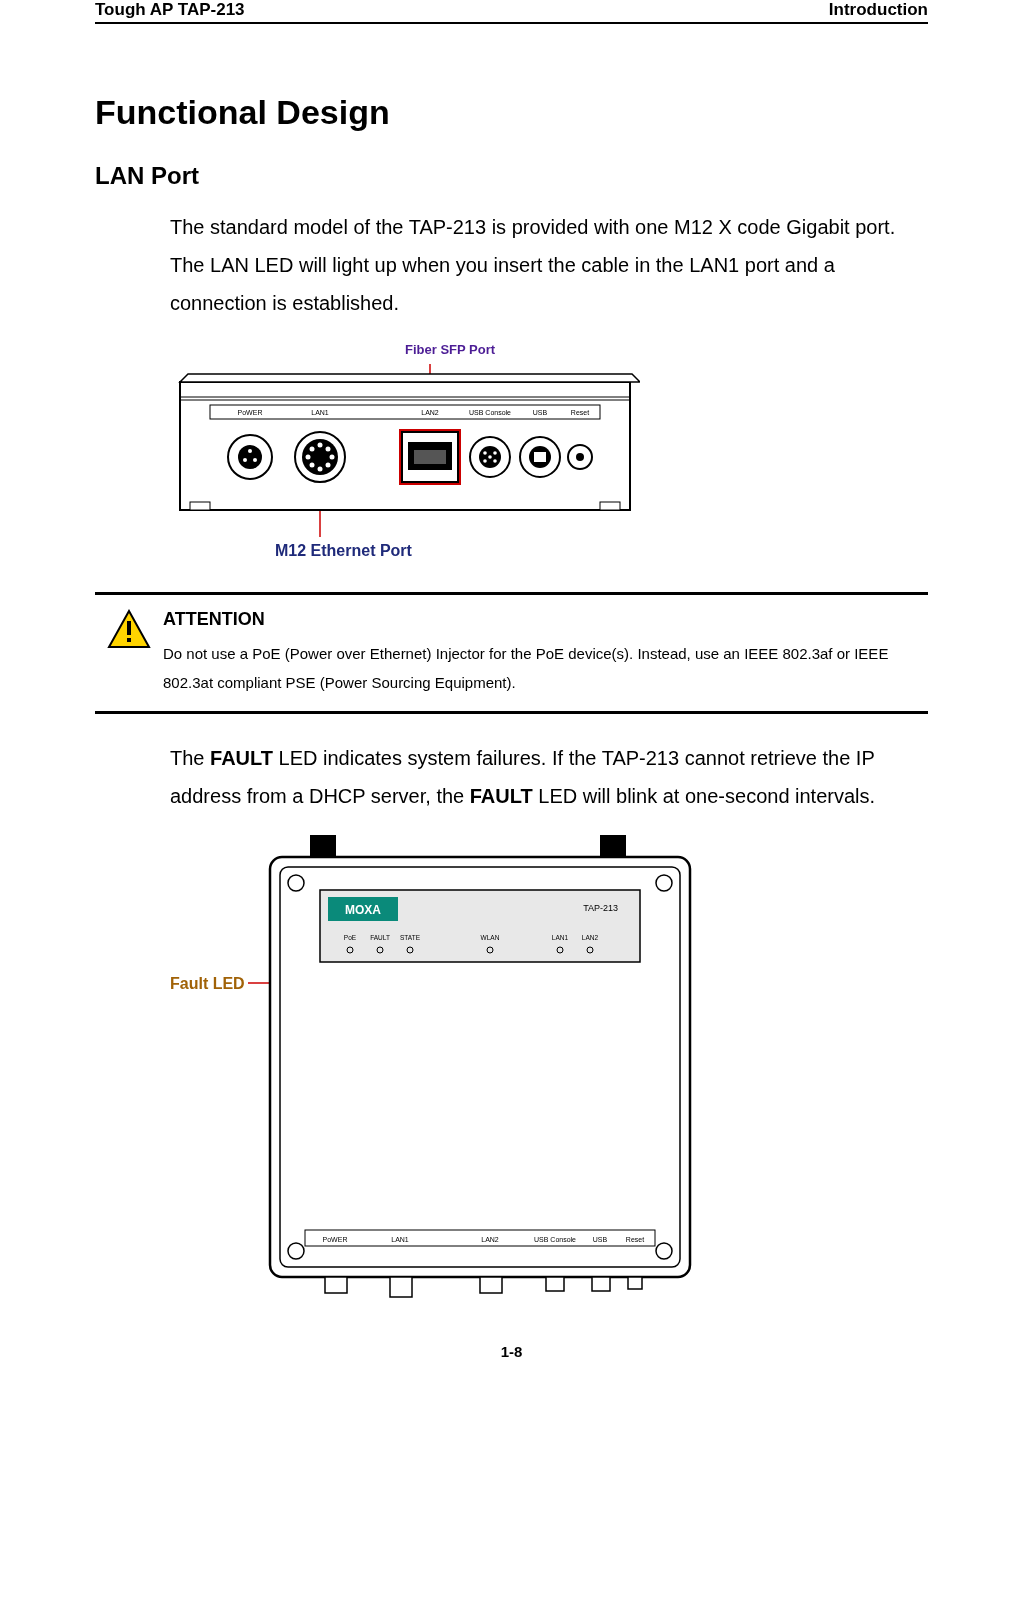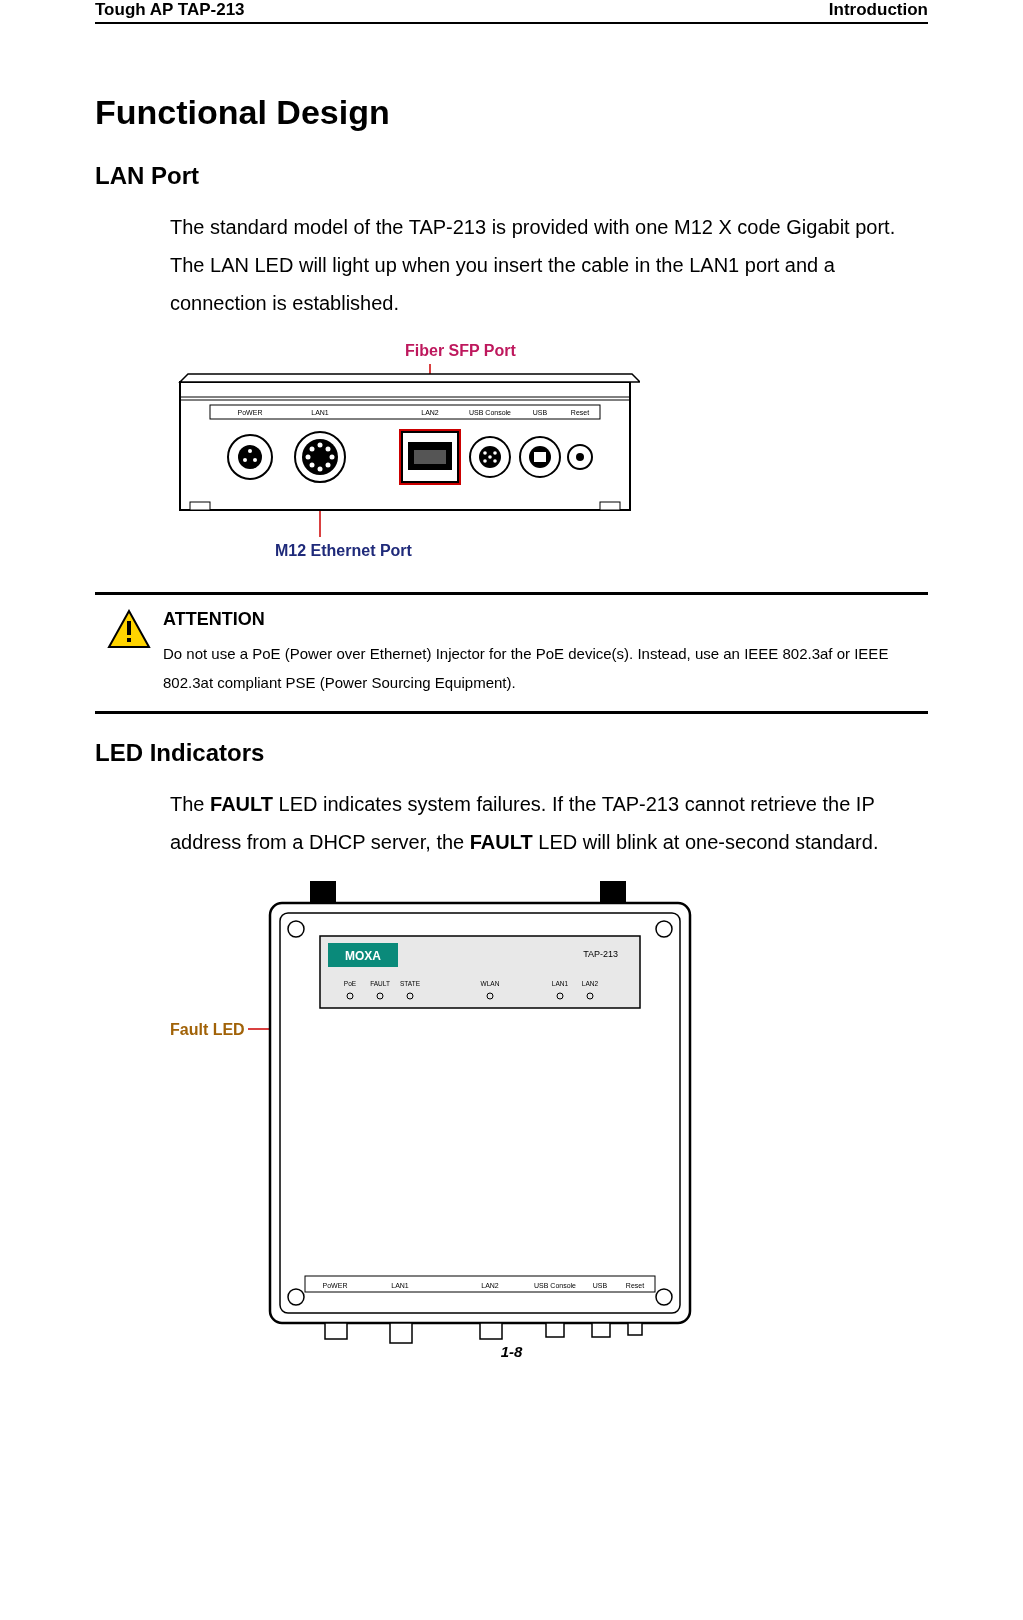--- a/index.html
+++ b/index.html
@@ -76,27 +76,26 @@
     font-size: 15px;
     line-height: 1.9;
   }
   .page-number {
     position: absolute;
     left: 0; right: 0;
     bottom: 60px;
     text-align: center;
     font-weight: bold;
     font-size: 15px;
-    font-style: italic;
   }
   
   .d1 { position: relative; width: 470px; height: 220px; }
   .d1-label-top {
-    position: absolute; top: 0; left: 235px; color: #be185d;
-    font-weight: bold; font-size: 16px;
+    position: absolute; top: 0; left: 235px; color: #4c1d95;
+    font-weight: bold; font-size: 13px;
   }
   .d1-label-bot {
     position: absolute; bottom: 2px; left: 105px; color: #1f2a7a;
     font-weight: bold; font-size: 16px; text-align: center;
   }
   
   .d2 { position: relative; width: 540px; height: 520px; }
   .d2-label {
     position: absolute; top: 140px; left: 0; color: #a16207;
     font-weight: bold; font-size: 16px;
@@ -201,25 +200,24 @@
         <rect x="20" y="12" width="4" height="14" fill="#000"></rect>
         <rect x="20" y="29" width="4" height="4" fill="#000"></rect>
       </svg>
     </div>
     <div class="warn-text">
       <div class="warn-title">ATTENTION</div>
       <div class="warn-body">Do not use a PoE (Power over Ethernet) Injector for the PoE device(s). Instead, use an IEEE 802.3af or IEEE 802.3at compliant PSE (Power Sourcing Equipment).</div>
     </div>
   </div>
 
-  <h2>LED Indicators</h2>
 
   <div class="body-text">
     <p>
-      <span>The </span><b>FAULT</b><span> LED indicates system failures. If the TAP-213 cannot retrieve the IP address from a DHCP server, the </span><b>FAULT</b><span> LED will blink at one-second standard.</span>
+      <span>The </span><b>FAULT</b><span> LED indicates system failures. If the TAP-213 cannot retrieve the IP address from a DHCP server, the </span><b>FAULT</b><span> LED will blink at one-second intervals.</span>
     </p>
   </div>
 
   <div class="figure">
     <div class="d2">
       <div class="d2-label">Fault LED</div>
       <svg width="540" height="500" viewBox="0 0 540 500">
 
         <line x1="78" y1="148" x2="204" y2="148" stroke="#c00" stroke-width="1.5"></line>
         <line x1="204" y1="148" x2="204" y2="110" stroke="#c00" stroke-width="1.5"></line>

